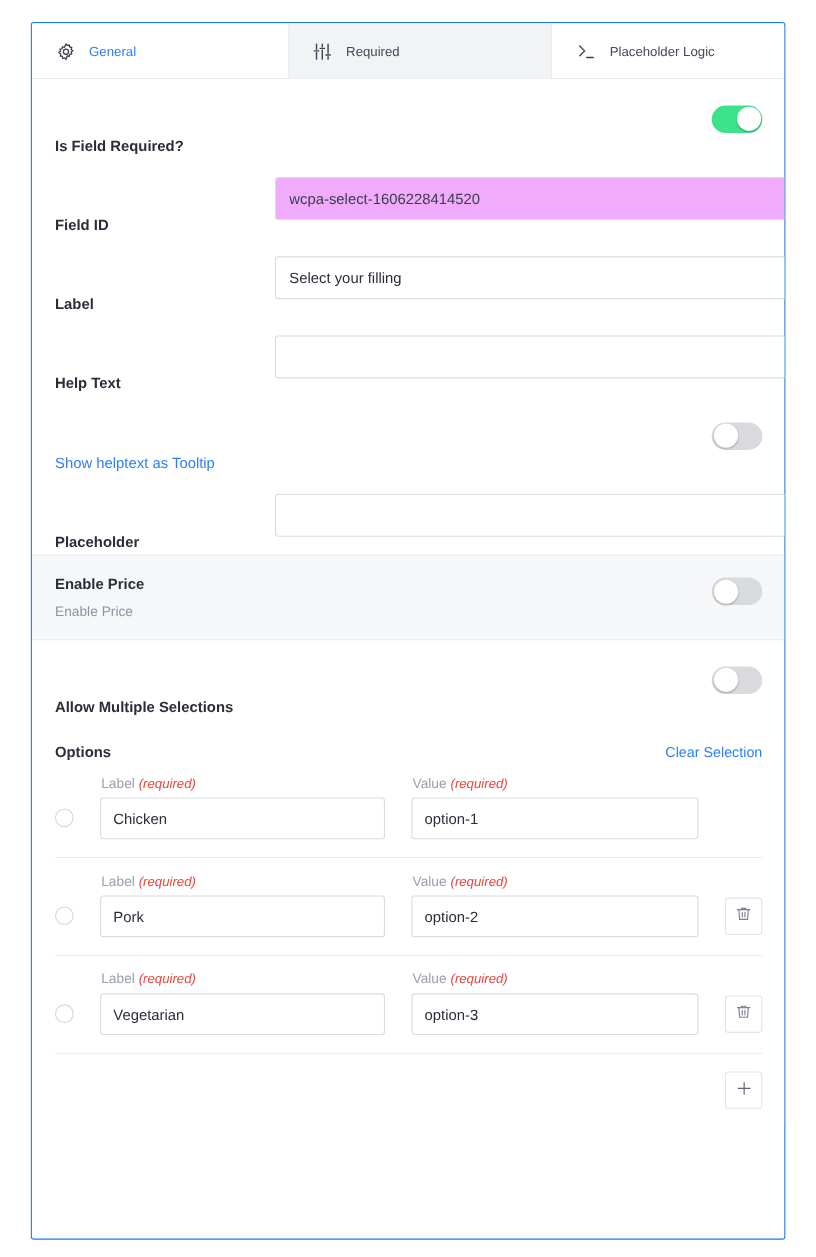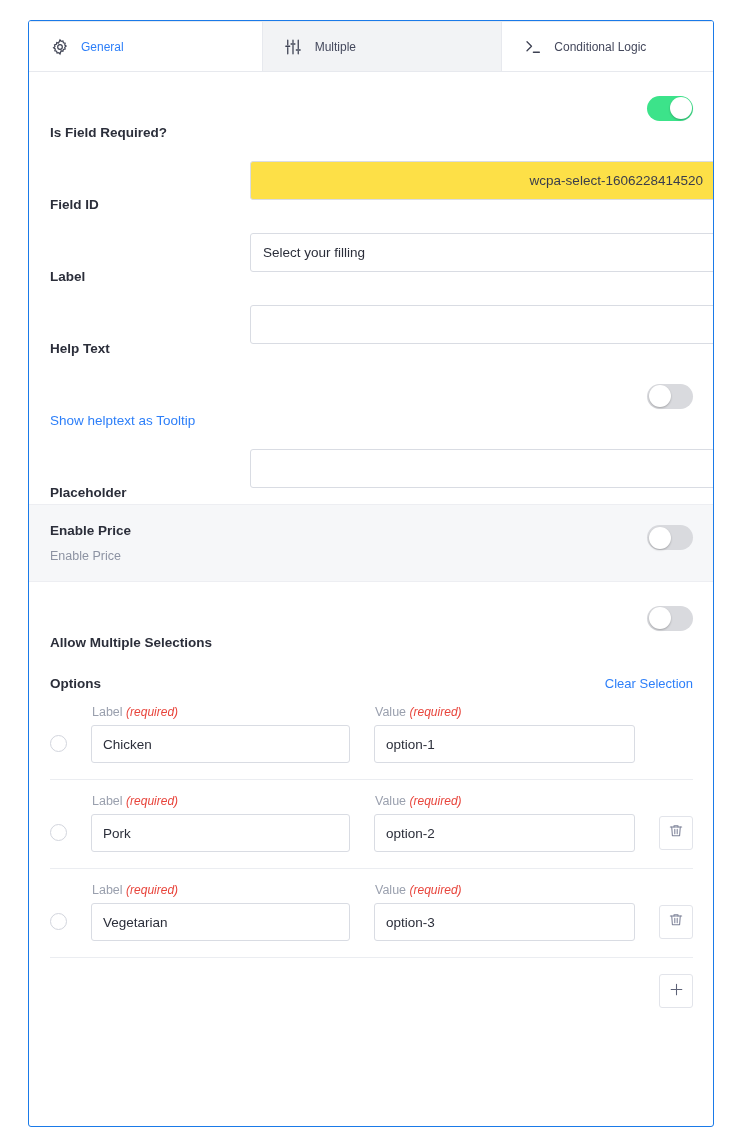--- a/index.html
+++ b/index.html
@@ -119,23 +119,22 @@
     border: 1px solid #d9dce3;
     border-radius: 3px;
     background: #ffffff;
     padding: 0 12px;
     font-family: "Liberation Sans", sans-serif;
     font-size: 13.5px;
     color: #2b2e3a;
     outline: none;
   }
   .text-input.disabled {
-    background: #fde047;
+    background: #f0abfc;
     color: #3a3d4c;
-    text-align: right;
   }
   .text-input::placeholder { color: #a9aebc; }
 
   
   .toggle {
     width: 46px;
     height: 25px;
     border-radius: 13px;
     background: #d9dade;
     position: relative;
@@ -298,31 +297,31 @@
       <span class="tab-label">General</span>
     </div>
 
     <div class="tab tab-advanced">
       <span class="tab-icon">
         <svg width="18" height="18" viewBox="0 0 24 24" fill="none" stroke="currentColor" stroke-width="1.7" stroke-linecap="round">
           <path d="M5 3v6M5 13v8M12 3v3M12 10v11M19 3v11M19 18v3"></path>
           <path d="M2.4 11h5.2M9.4 8h5.2M16.4 16h5.2"></path>
         </svg>
       </span>
-      <span class="tab-label">Multiple</span>
+      <span class="tab-label">Required</span>
     </div>
 
     <div class="tab tab-conditional">
       <span class="tab-icon">
         <svg width="18" height="18" viewBox="0 0 24 24" fill="none" stroke="currentColor" stroke-width="1.7" stroke-linecap="round" stroke-linejoin="round">
           <path d="M4 5l6 6-6 6"></path>
           <path d="M12.5 19h8"></path>
         </svg>
       </span>
-      <span class="tab-label">Conditional Logic</span>
+      <span class="tab-label">Placeholder Logic</span>
     </div>
   </div>
 
   <div class="modal-body">
 
     <div class="row">
       <div class="row-label">Is Field Required?</div>
       <div class="row-control">
         <div class="toggle on">
             <span class="knob"></span>

